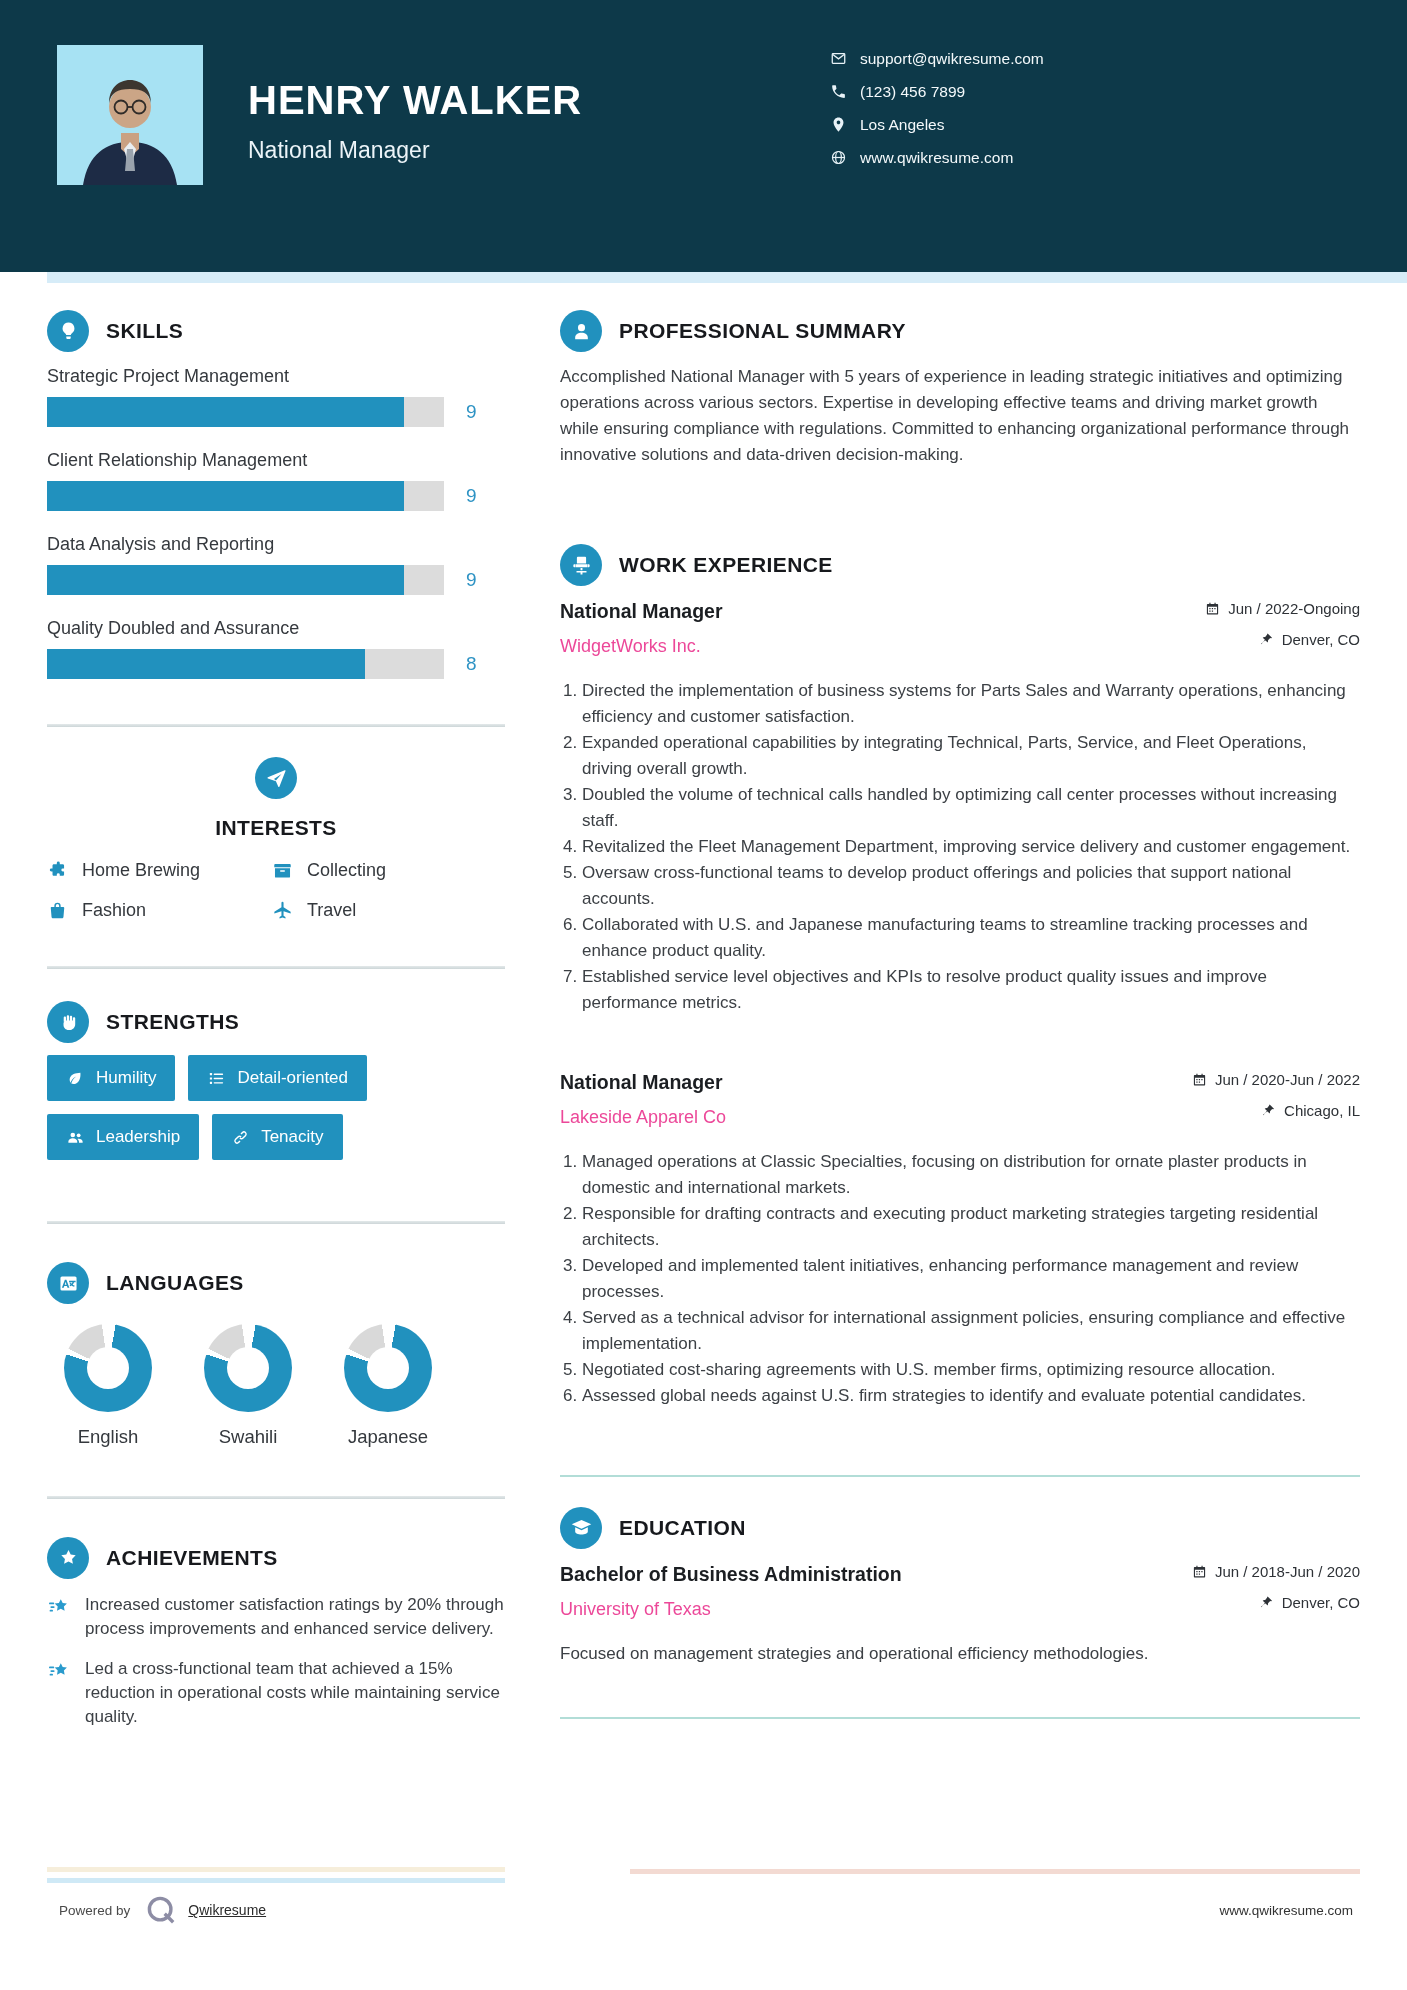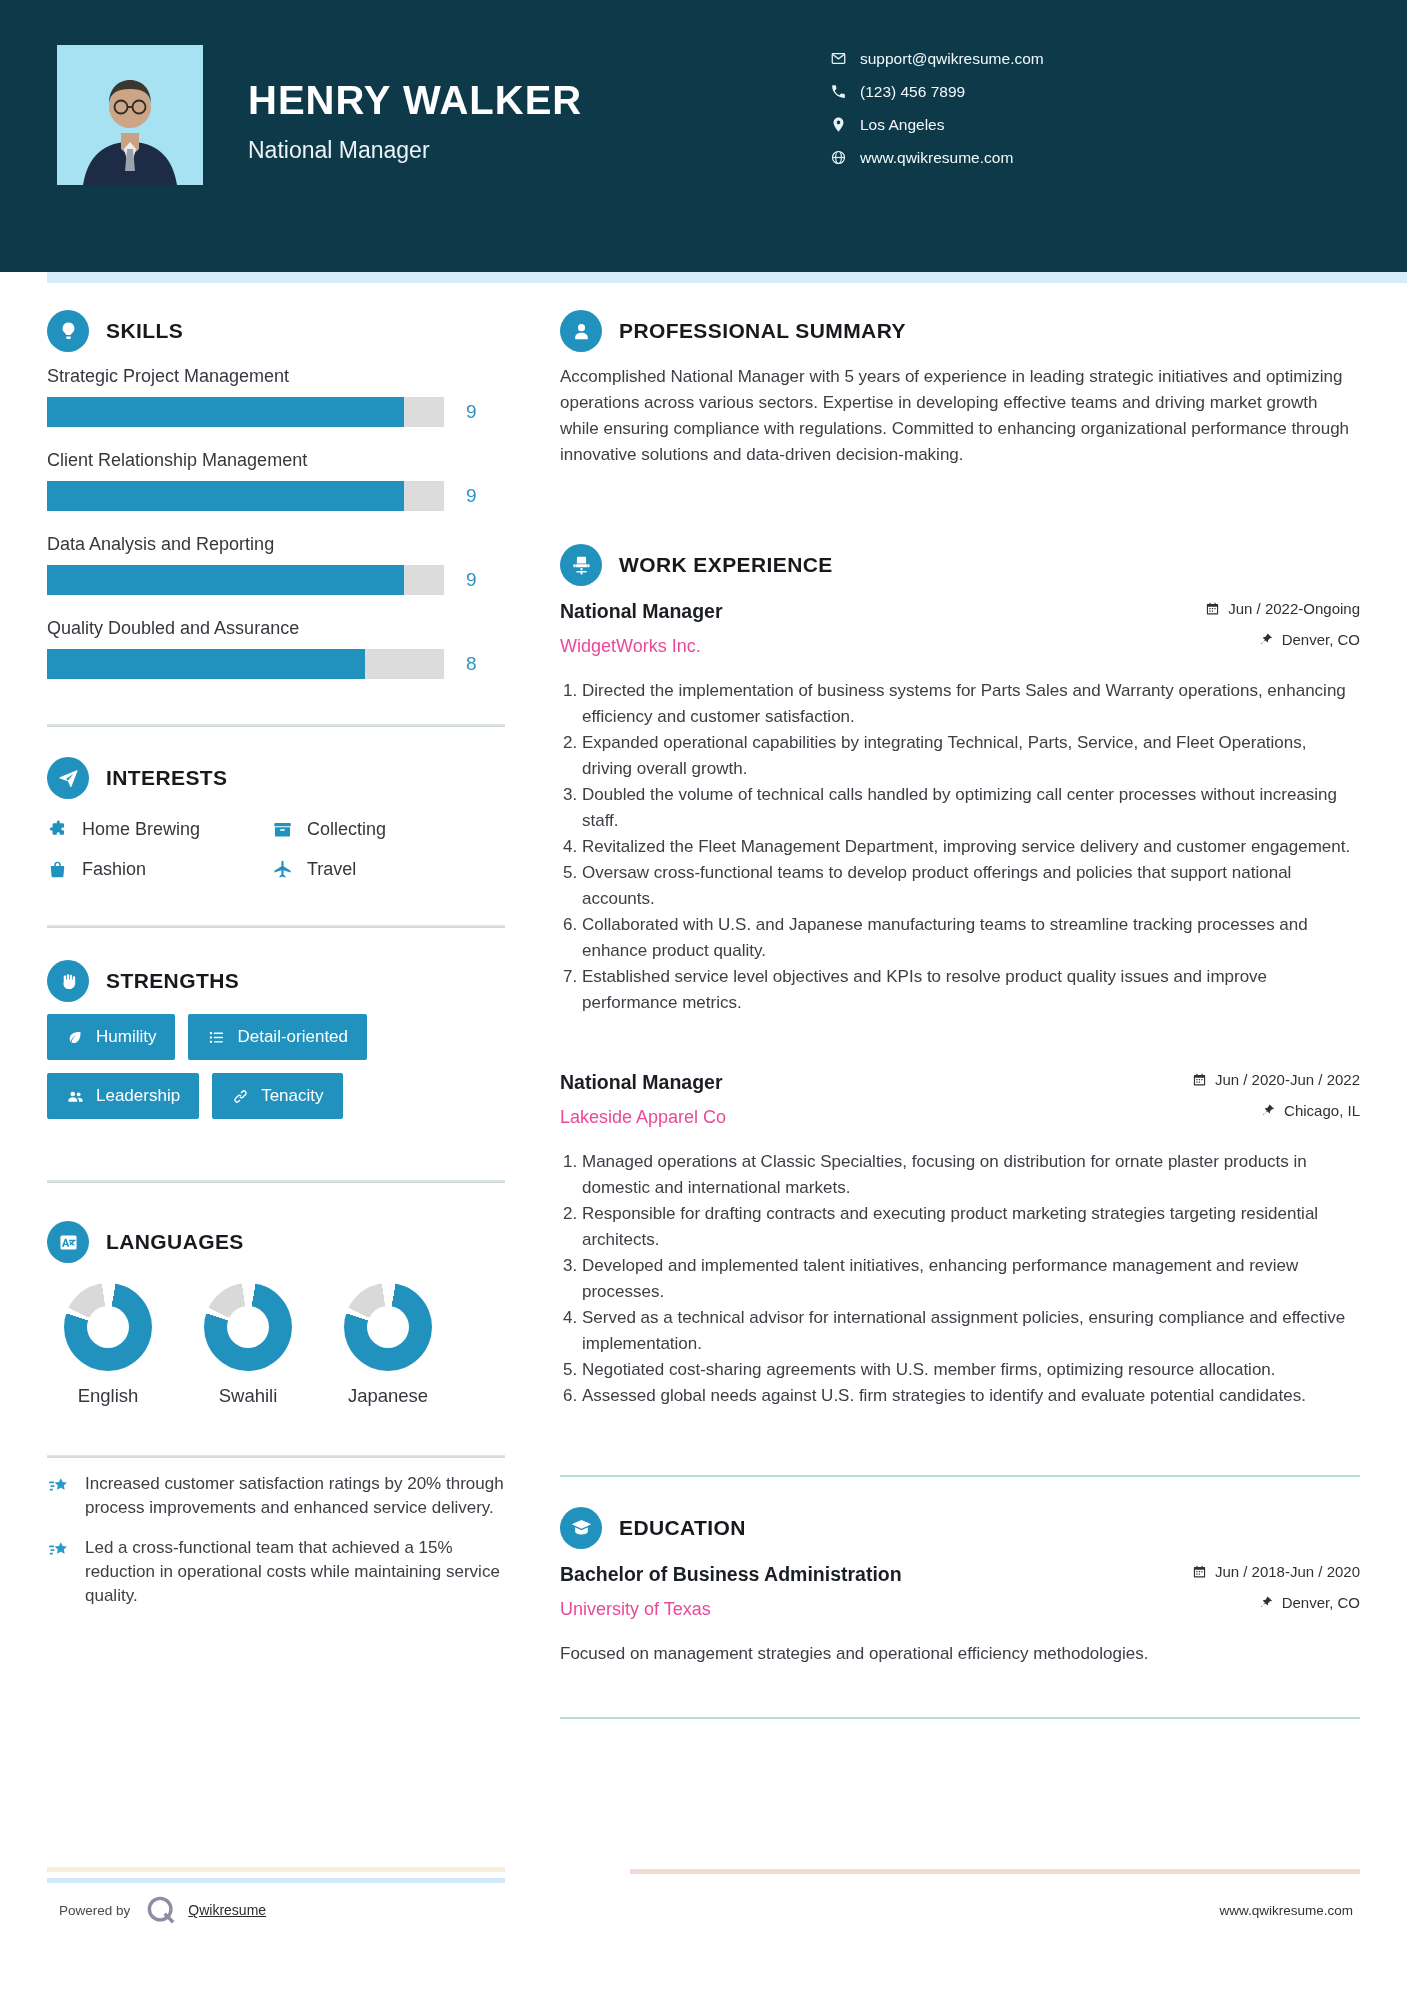--- a/index.html
+++ b/index.html
@@ -39,21 +39,21 @@
   .skills-h { margin-top:38px; }
   .skill-list { margin-top:14px; }
   .skill-row { margin-bottom:23px; }
   .skill-label { font-size:18px; color:#35393e; margin-bottom:10px; }
   .skill-barline { display:flex; align-items:center; }
   .skill-track { width:397px; height:30px; background:#dcdcdc; }
   .skill-fill { height:30px; background:#2191be; }
   .skill-num { font-size:19px; color:#2e93c4; margin-left:22px; }
 
   
-  .int-h { margin-top:30px; }
+  .int-h { margin-top:30px;flex-direction:column; }
   .int-grid { margin-top:10px; display:grid; grid-template-columns:225px 1fr; }
   .int-item { display:flex; align-items:center; height:40px; font-size:18px; color:#34383d; }
   .int-item .ic { width:21px; height:21px; color:#2191be; margin-right:14px; }
 
   
   .str-h { margin-top:32px; }
   .str-wrap { margin-top:12px; display:flex; flex-wrap:wrap;text-align:right; }
   .str-btn { display:inline-flex; align-items:center; gap:11px; background:#2191be; color:#fff;
              font-size:17px; height:46px; padding:0 19px; margin:0 13px 13px 0; border-radius:2px; }
   .str-btn .ic { width:19px; height:19px; }
@@ -421,20 +421,28 @@
         </div>
 
         <div class="lang-cell">
           <div class="donut" style="background: conic-gradient(rgb(255, 255, 255) 0deg, rgb(255, 255, 255) 10deg, rgb(33, 145, 190) 10deg, rgb(33, 145, 190) 288deg, rgb(255, 255, 255) 288deg, rgb(255, 255, 255) 296deg, rgb(217, 217, 217) 296deg, rgb(217, 217, 217) 352deg, rgb(255, 255, 255) 352deg, rgb(255, 255, 255) 360deg);"></div>
           <div class="lang-label">Japanese</div>
         </div>
       </div>
 
     <hr class="div-l" style="margin-top:48px">
 
+    <div class="sec-h ach-h">
+      <span class="sec-circle">
+          <svg class="ic">
+            <use href="#i-star"></use>
+          </svg>
+        </span>
+      <span class="sec-title">ACHIEVEMENTS</span>
+    </div>
     <div class="ach-list">
 
         <div class="ach-item">
           <svg class="ic">
             <use href="#i-shootstar"></use>
           </svg>
           <div class="ach-text">Increased customer satisfaction ratings by 20% through process improvements and enhanced service delivery.</div>
         </div>
 
         <div class="ach-item">

